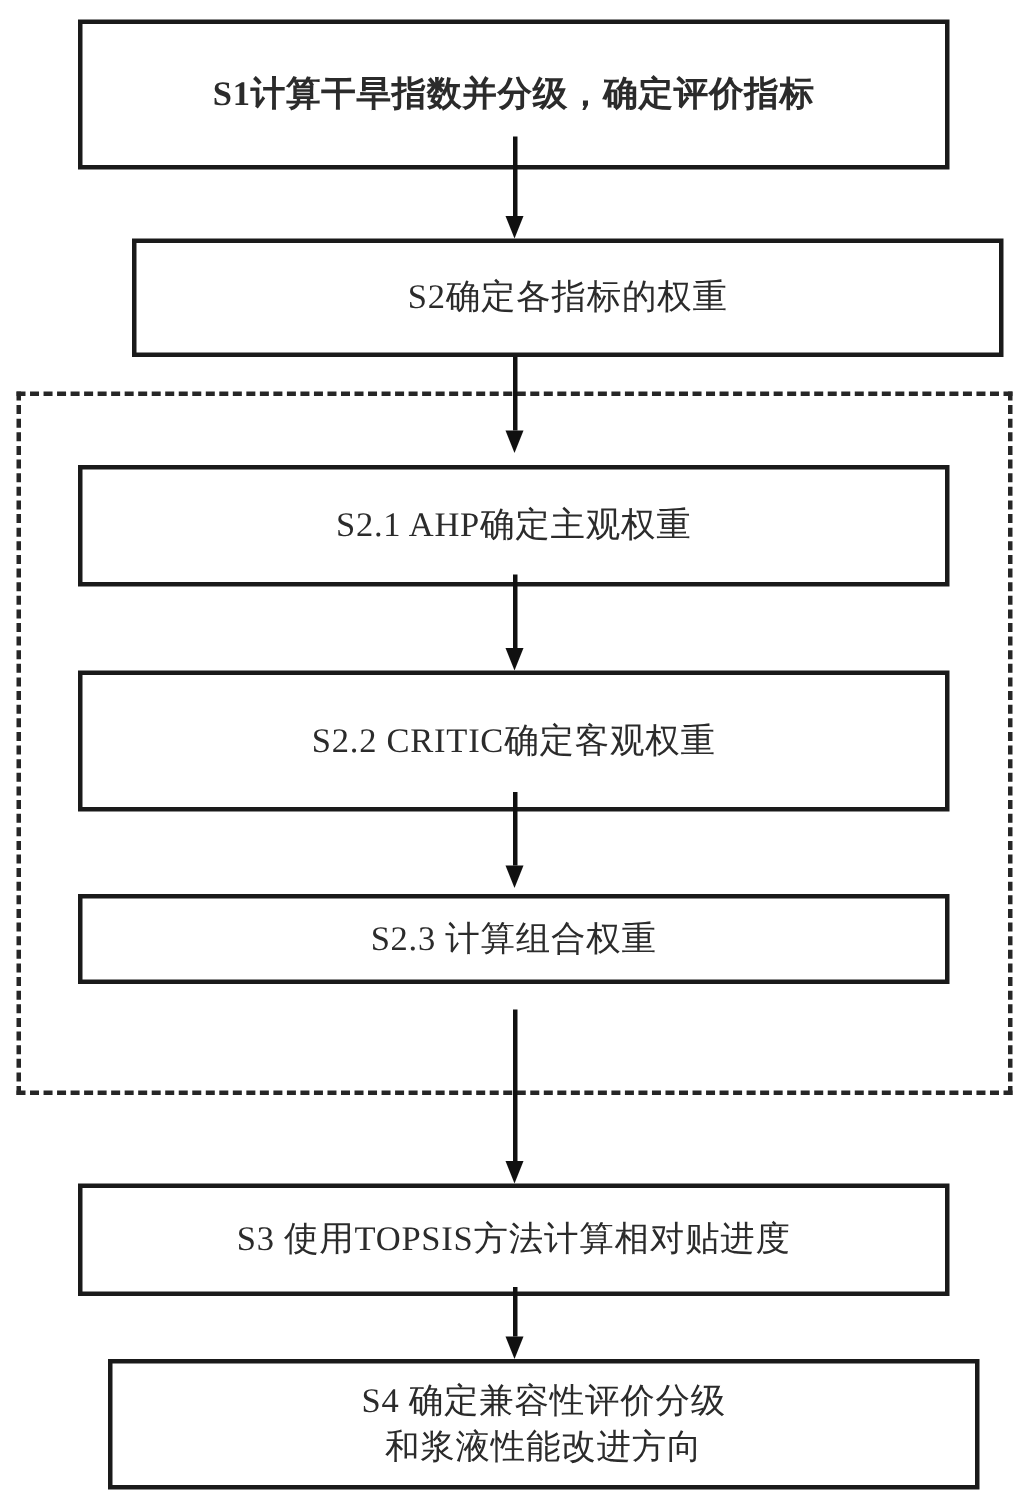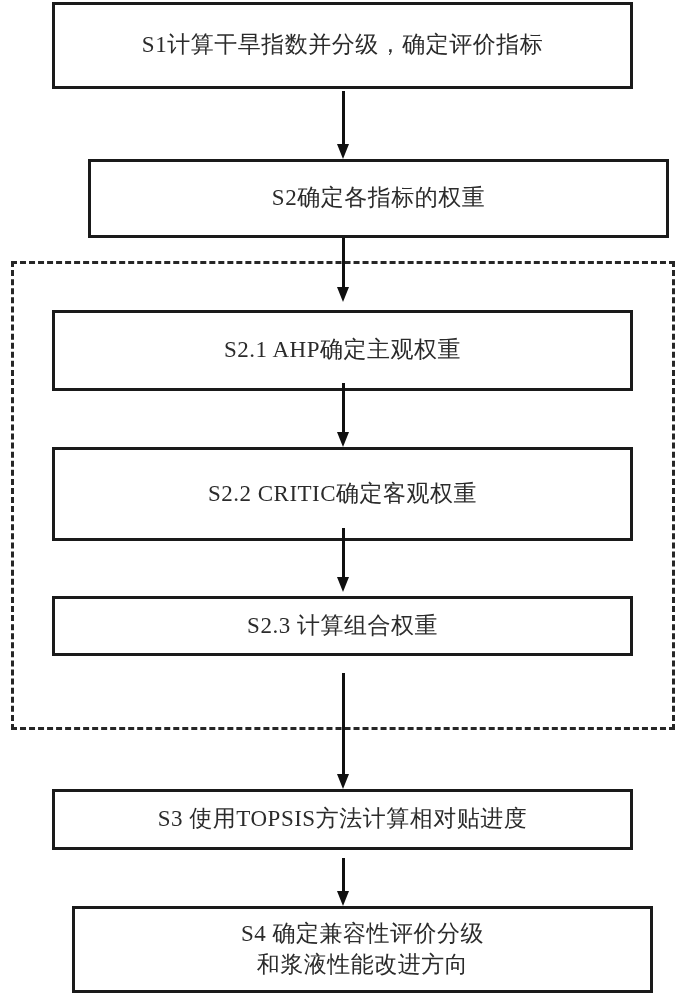--- a/index.html
+++ b/index.html
@@ -42,26 +42,26 @@
     font-size: 23px;
     line-height: 1.32;
     letter-spacing: 0.5px;
     z-index: 3;
   }
   .node .label {
     display: block;
     white-space: pre-line;
     padding: 0 8px;
   }
-  #node-s1   { top: 2px;  height: 87px; }
+  #node-s1   { top: 13px;  height: 100px; font-weight: bold; }
   #node-s2   { top: 159px; height: 79px; margin-left: 36px; }
   #node-s21  { top: 310px; height: 81px; }
   #node-s22  { top: 447px; height: 94px; }
   #node-s23  { top: 596px; height: 60px; }
-  #node-s3   { top: 789px; height: 61px; }
+  #node-s3   { top: 789px; height: 75px; }
   #node-s4   { top: 906px; height: 87px; margin-left: 20px; }
 
   .connector {
     position: absolute;
     left: 337px;
     width: 13px;
     z-index: 4;
   }
   .connector .shaft {
     position: absolute;

